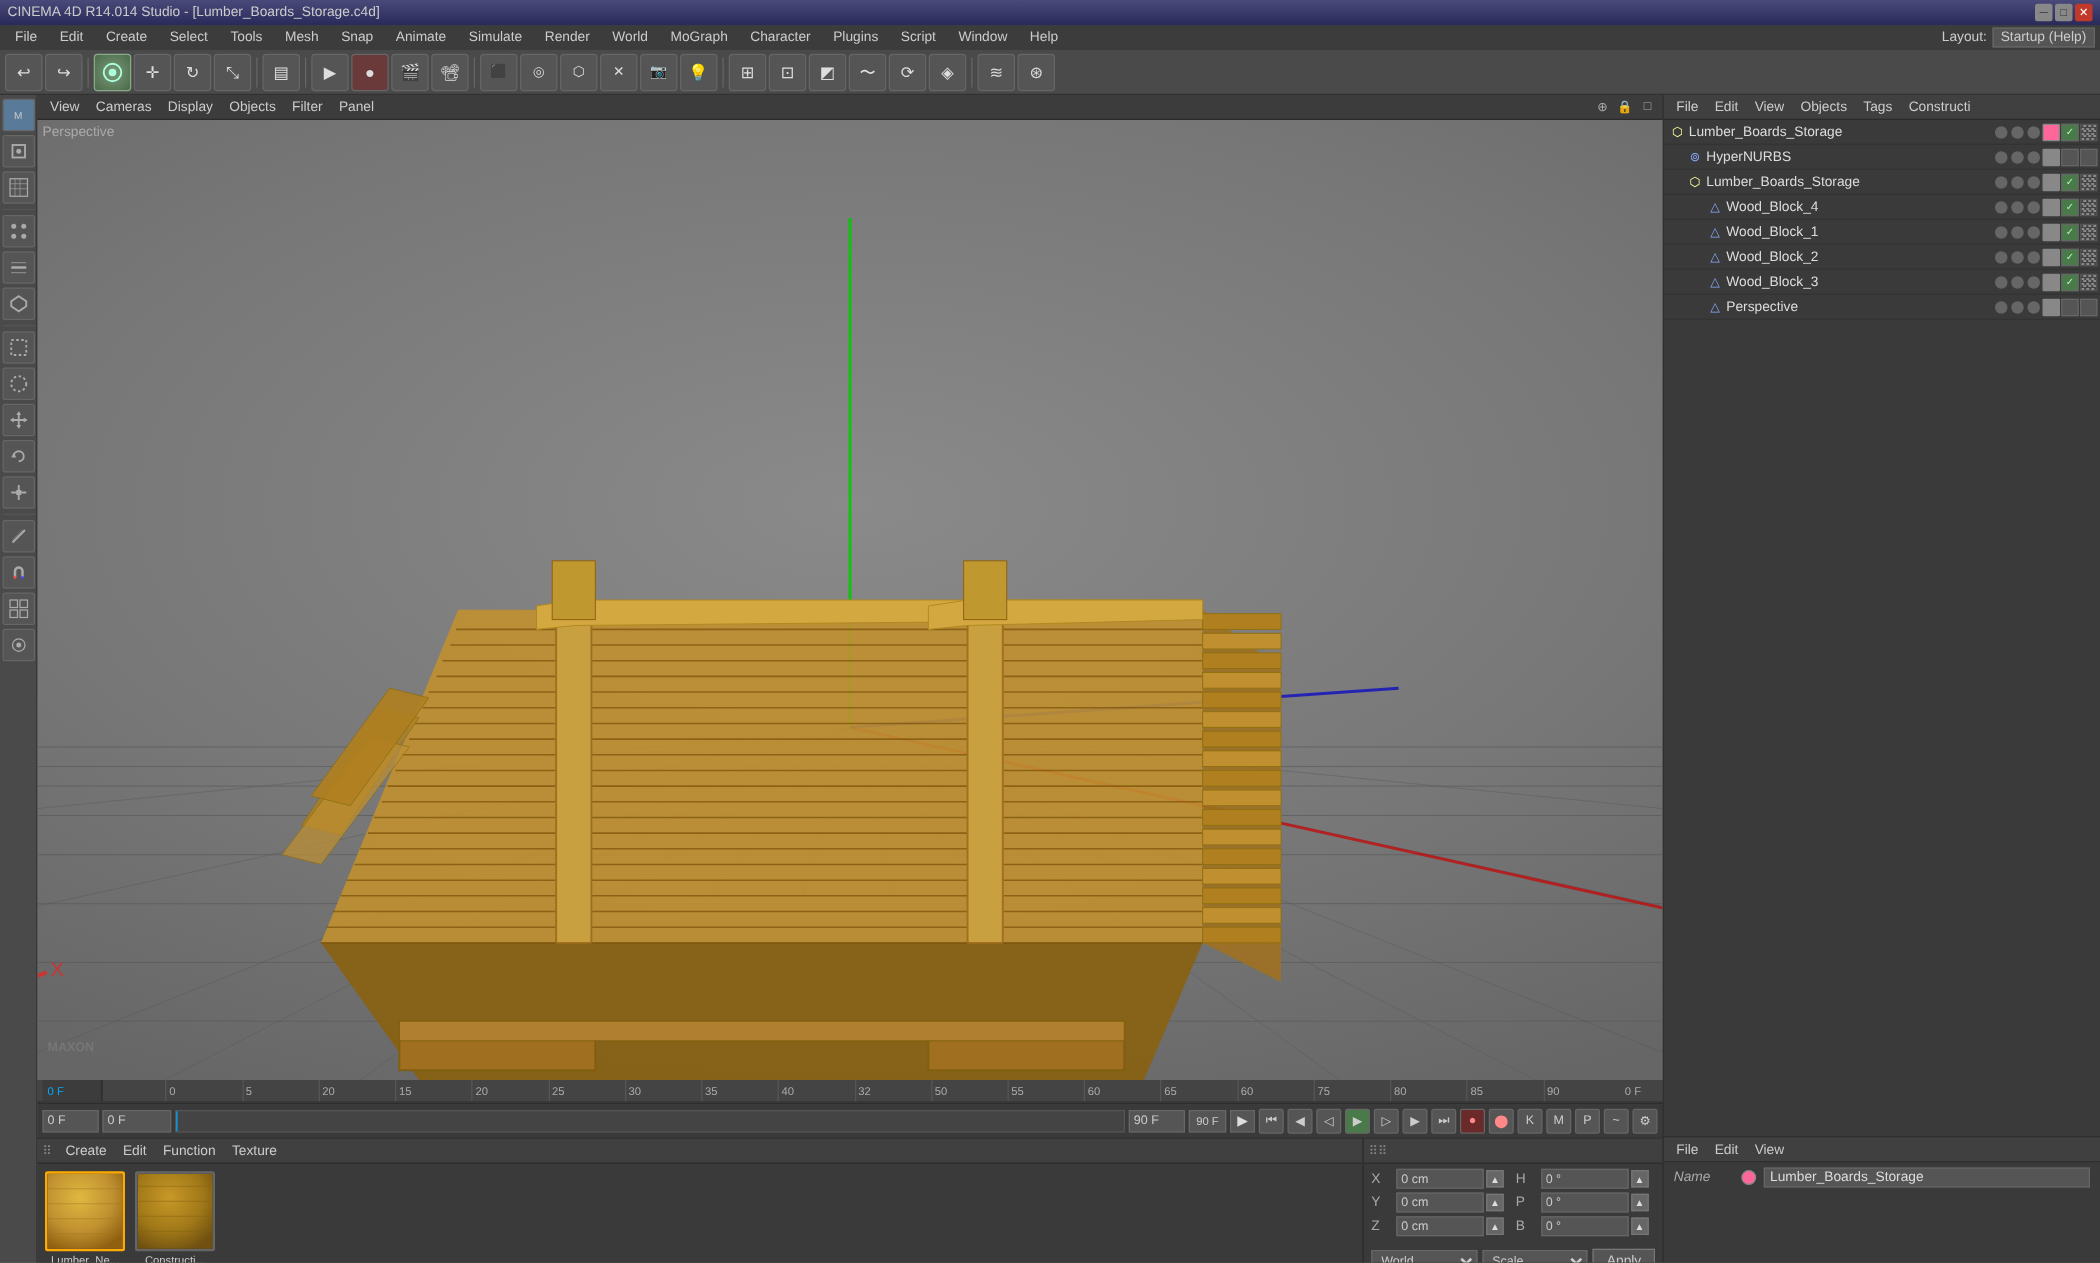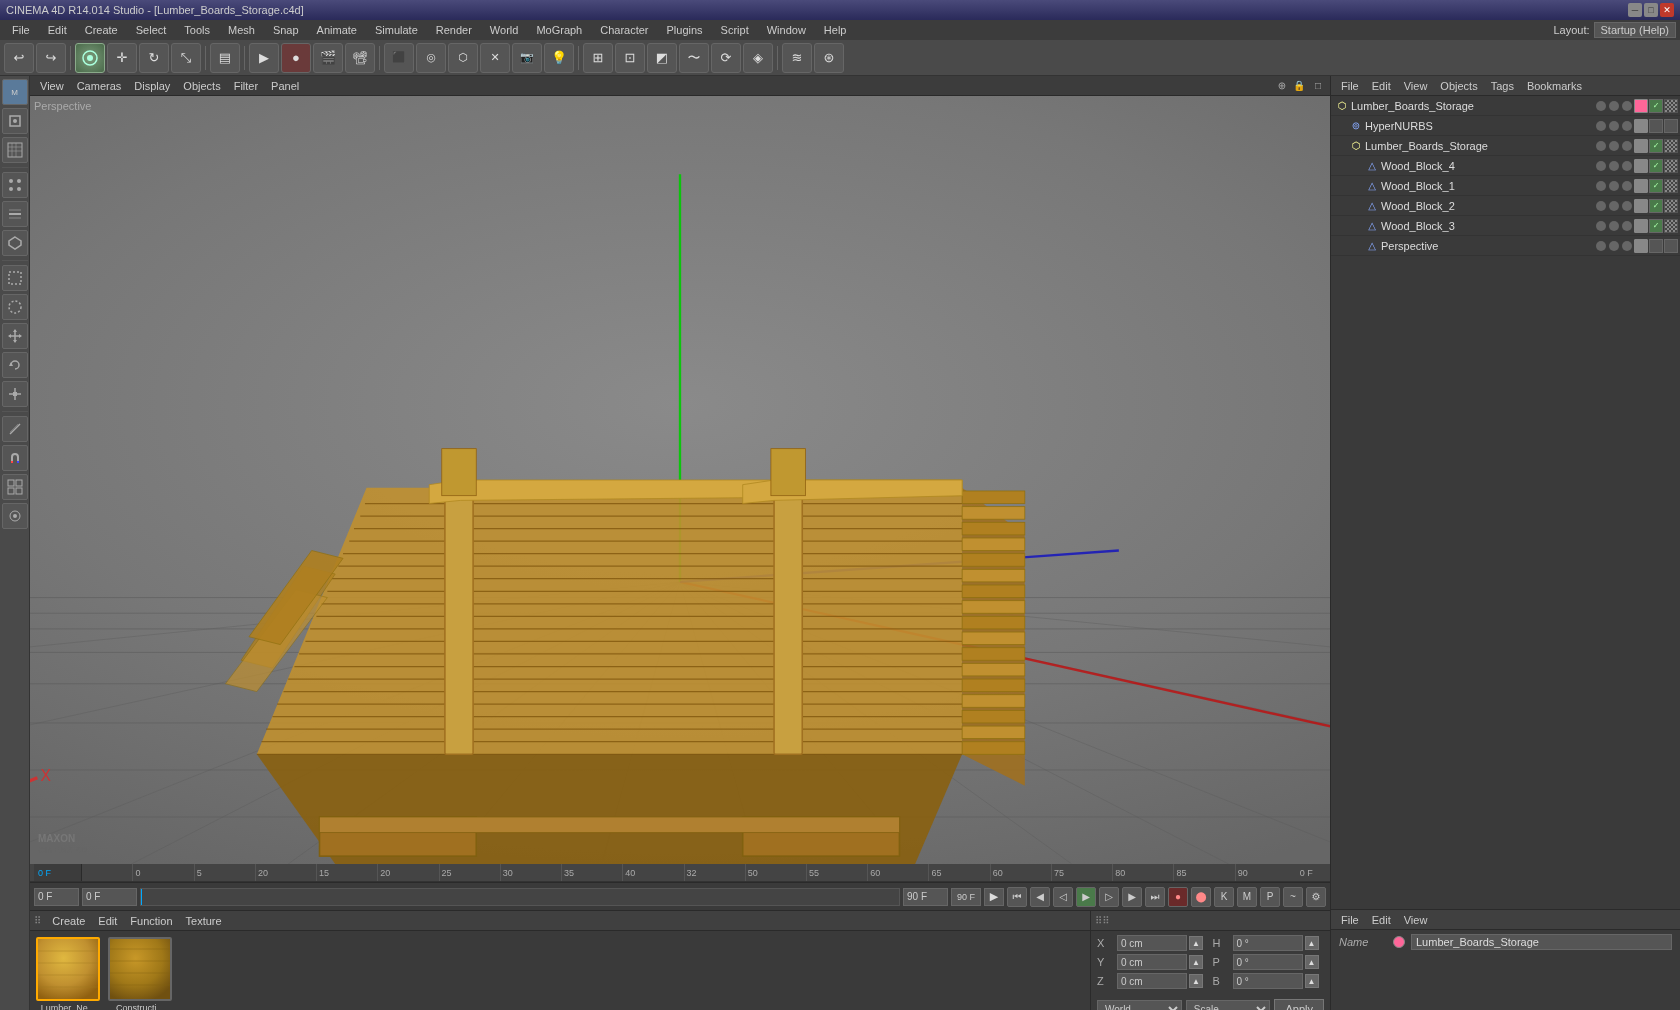--- a/index.html
+++ b/index.html
@@ -726,21 +726,21 @@
 
   <div id="right-panel">
 
     <div id="right-panel-top">
       <div id="om-menubar">
         <span class="om-menu">File</span>
         <span class="om-menu">Edit</span>
         <span class="om-menu">View</span>
         <span class="om-menu">Objects</span>
         <span class="om-menu">Tags</span>
-        <span class="om-menu">Bookmarks</span>
+        <span class="om-menu">Constructi</span>
       </div>
 
       <div id="om-content">
 
         <div class="om-row">
           <span class="om-indent" style="width:2px;"></span>
           <span class="om-icon" style="color:#ff9;">⬡</span>
           <span class="om-name">Lumber_Boards_Storage</span>
           <div class="om-row-icons">
             <div class="om-dot om-dot-gray"></div>

